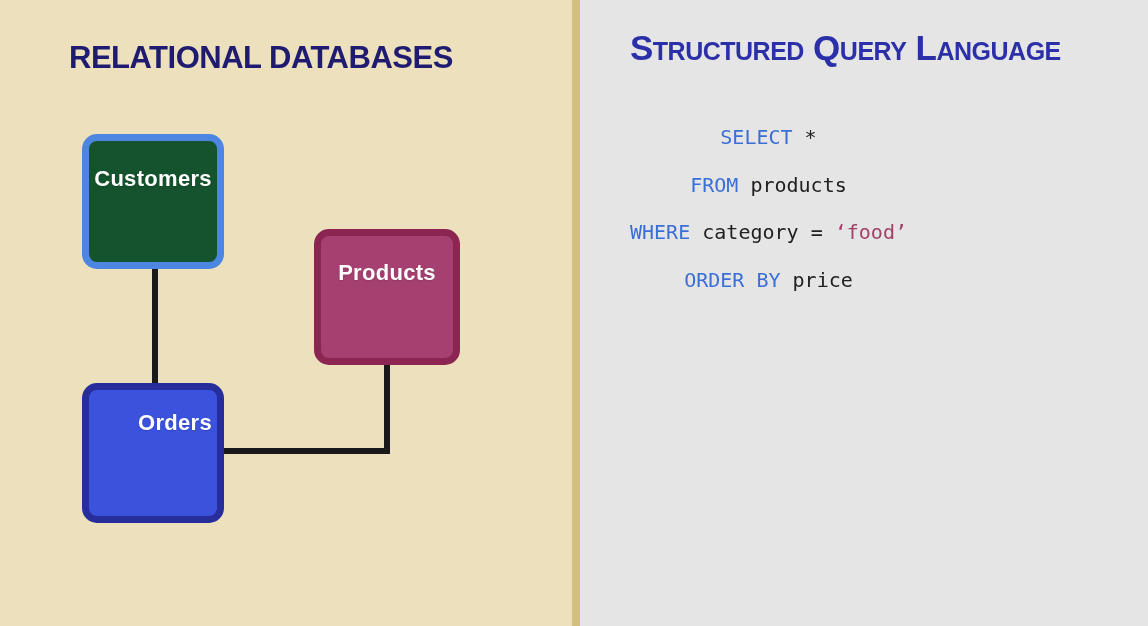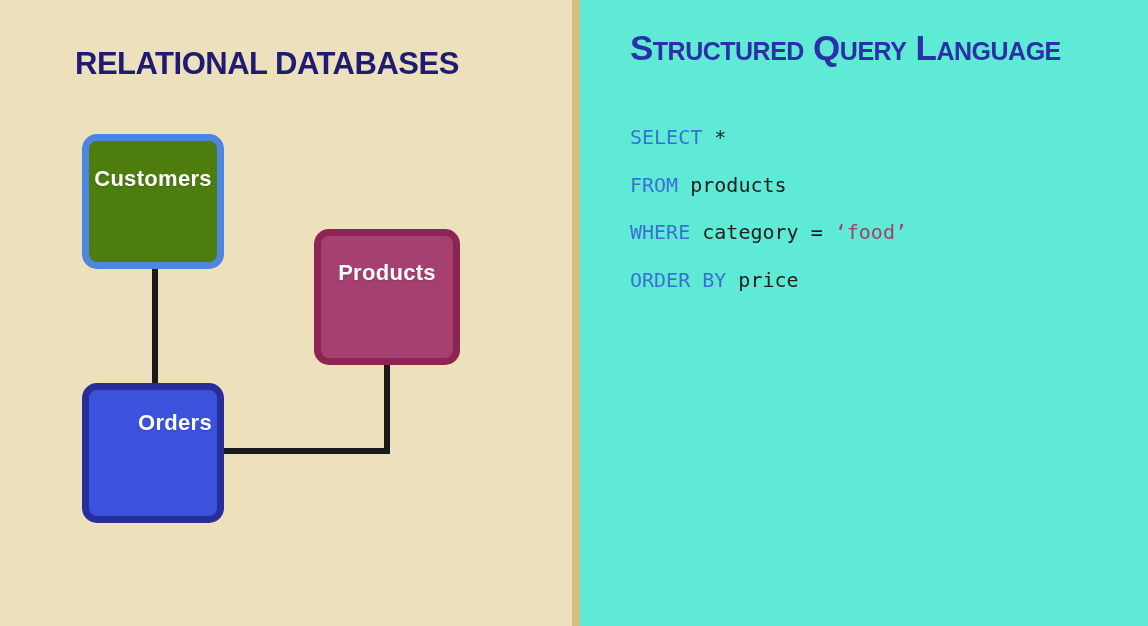--- a/index.html
+++ b/index.html
@@ -15,21 +15,21 @@
   }
 
   
   .left-panel {
     position: absolute; left: 0; top: 0;
     width: 572px; height: 626px;
     background: #ece0bd;
   }
   .left-title {
     position: absolute; left: 67px; top: 38px;
-    margin: 8px;
+    margin: 2px;
     font-size: 31px; font-weight: 800;
     letter-spacing: -0.5px;
     color: #1e1b70;
     white-space: nowrap;
   }
 
   .db-box {
     position: absolute;
     box-sizing: border-box;
     border-style: solid;
@@ -91,34 +91,34 @@
 
 <div class="stage">
 
   <div class="left-panel" style="background: rgb(236, 224, 189);">
     <h1 class="left-title" style="color: rgb(30, 27, 112);">RELATIONAL DATABASES</h1>
 
     <div class="connector conn-customers-orders" style="background: rgb(26, 26, 26);"></div>
     <div class="connector conn-orders-products-h" style="background: rgb(26, 26, 26);"></div>
     <div class="connector conn-orders-products-v" style="background: rgb(26, 26, 26);"></div>
 
-    <div class="db-box box-customers" style="background: #4d7c0f; border-color: rgb(76, 134, 224);">
+    <div class="db-box box-customers" style="background: #14532d; border-color: rgb(76, 134, 224);">
       <span class="db-label">Customers</span>
     </div>
 
     <div class="db-box box-products" style="background: rgb(166, 64, 112); border-color: rgb(140, 37, 82);">
       <span class="db-label">Products</span>
     </div>
 
     <div class="db-box box-orders" style="background: rgb(59, 82, 221); border-color: rgb(39, 46, 156); padding-left: 44px;">
       <span class="db-label">Orders</span>
     </div>
   </div>
 
   <div class="divider" style="background: rgb(212, 191, 126);"></div>
 
-  <div class="right-panel" style="background: #5eead4;">
+  <div class="right-panel" style="background: #e5e5e5; text-align: center;">
     <h2 class="right-title" style="color: rgb(43, 47, 168);">Structured Query Language</h2>
 
     <div class="code-block" id="code-block"><div class="code-line"><span style="color: rgb(58, 111, 214);">SELECT</span><span style="color: rgb(32, 32, 32);"> *</span></div><div class="code-line"><span style="color: rgb(58, 111, 214);">FROM</span><span style="color: rgb(32, 32, 32);"> products</span></div><div class="code-line"><span style="color: rgb(58, 111, 214);">WHERE</span><span style="color: rgb(32, 32, 32);"> category = </span><span style="color: rgb(162, 63, 104);">‘food’</span></div><div class="code-line"><span style="color: rgb(58, 111, 214);">ORDER BY</span><span style="color: rgb(32, 32, 32);"> price</span></div></div>
   </div>
 
 </div>
 
 </body></html>

